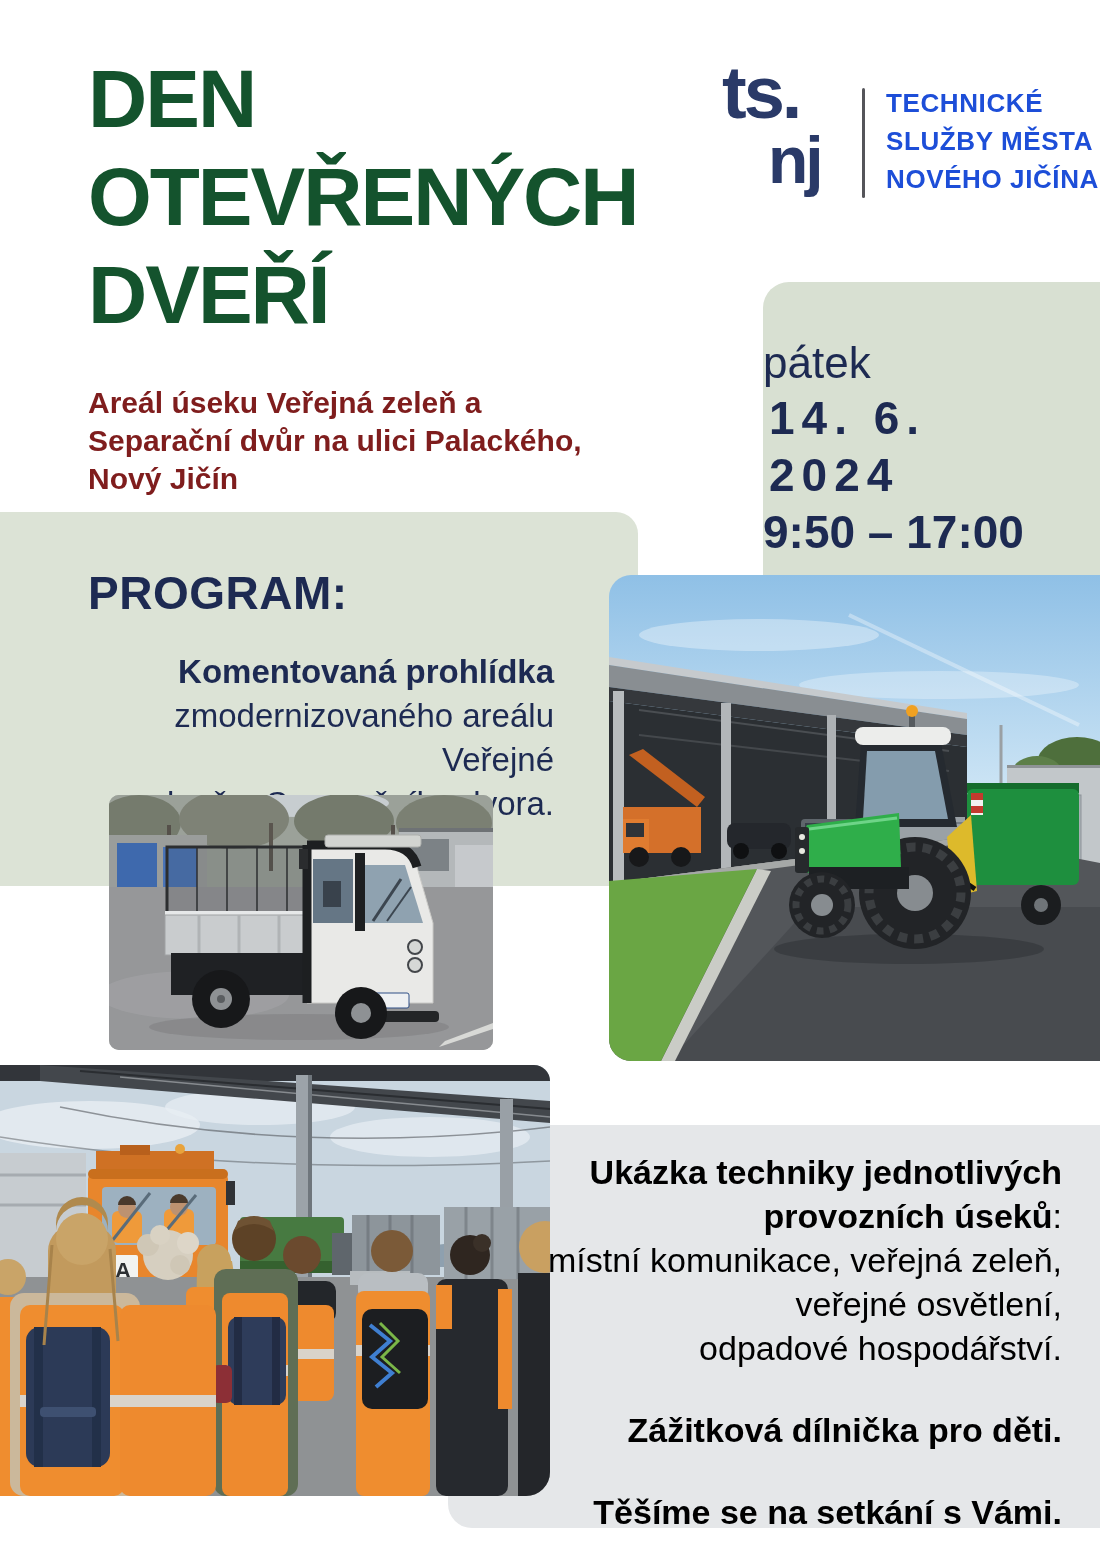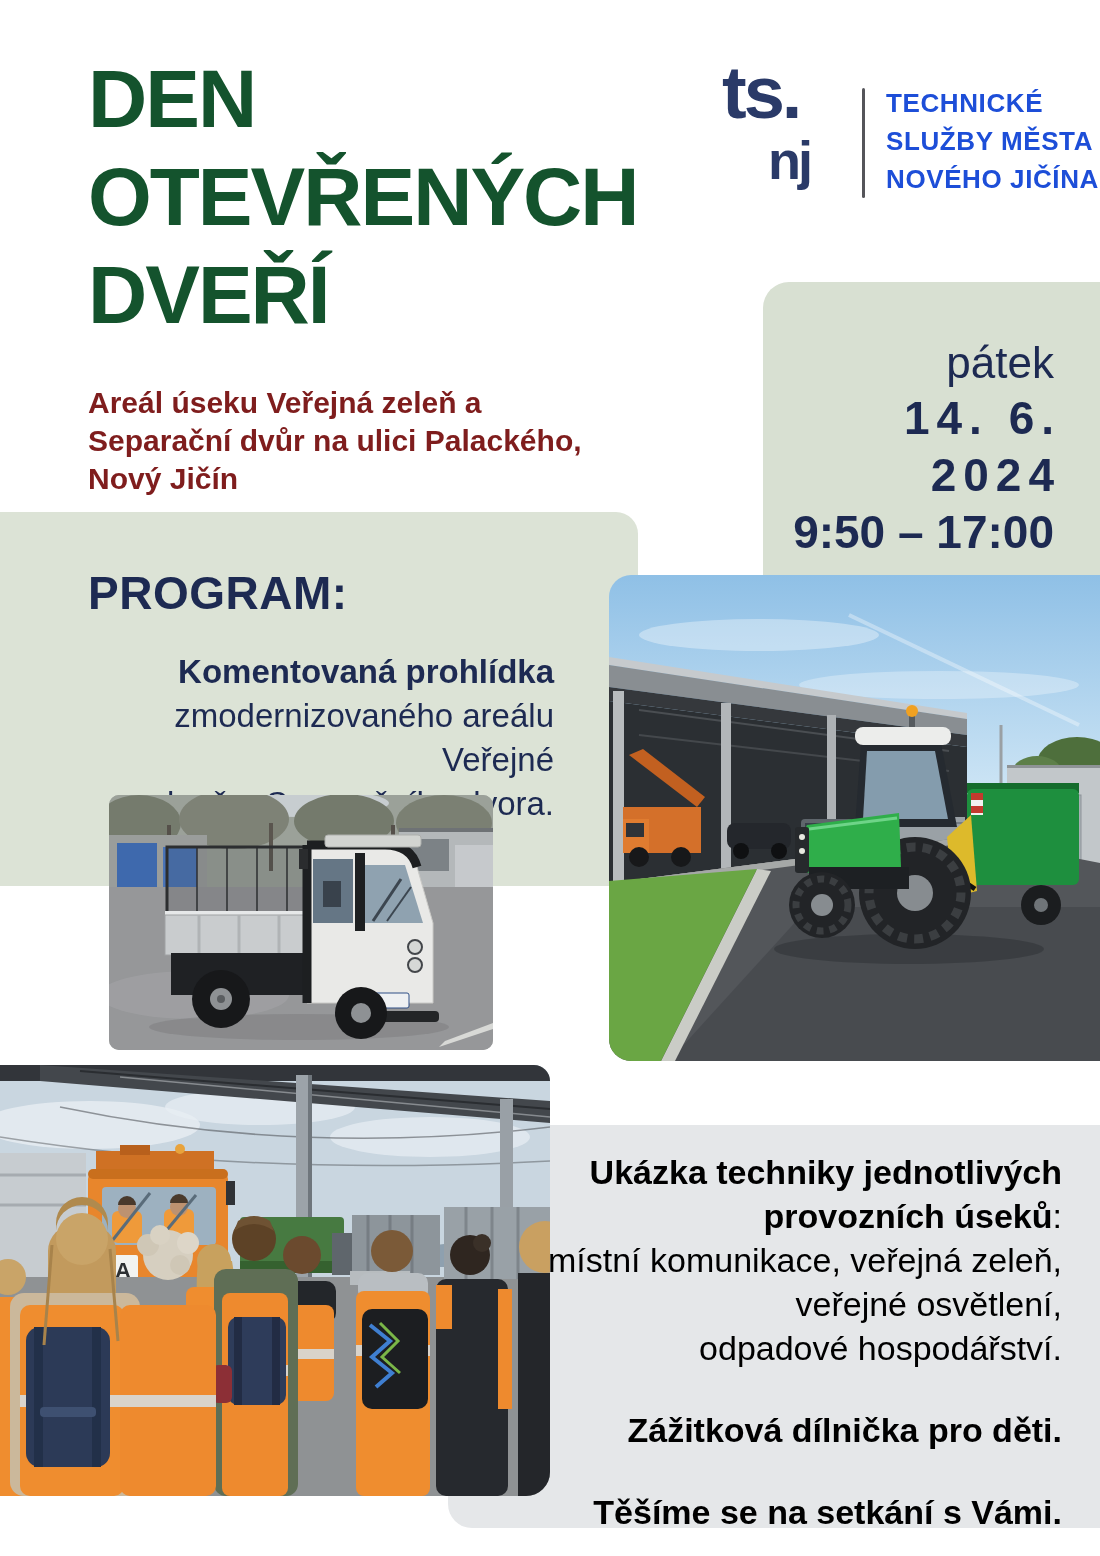--- a/index.html
+++ b/index.html
@@ -2,30 +2,30 @@
 <html><head>
 <meta charset="utf-8">
 <style>
   html,body{margin:0;padding:0;background:#ffffff;}
   #poster{position:relative;width:1100px;height:1556px;background:#ffffff;overflow:hidden;
           font-family:"Liberation Sans",sans-serif;color:#1d2a52;}
   .abs{position:absolute;}
   
   .panel-green-left{left:0;top:512px;width:638px;height:374px;background:#dce3d6;border-radius:0 22px 22px 0;}
   .panel-date{left:763px;top:282px;width:337px;height:293px;background:#d8e0d2;border-radius:26px 0 0 0;
-              text-align:right;padding:54px 46px 0 0;box-sizing:border-box;}
+              padding:54px 46px 0 0;box-sizing:border-box;}
   .panel-gray{left:448px;top:1125px;width:652px;height:403px;background:#e5e7e9;border-radius:24px 0 0 24px;}
   
   .title{left:88px;top:50px;font-weight:700;font-size:82px;line-height:98px;letter-spacing:-2px;color:#14532d;}
   
   .venue{left:88px;top:384px;font-weight:700;font-size:30px;line-height:38px;color:#7f1d1d;}
   
   .logo-mark{left:722px;top:62px;font-weight:700;color:#2a3a68;letter-spacing:-3px;}
   .logo-mark .l1{font-size:74px;line-height:62px;}
-  .logo-mark .l2{font-size:54px;line-height:72px;margin-left:46px;}
+  .logo-mark .l2{font-size:66px;line-height:72px;margin-left:46px;}
   .logo-divider{left:862px;top:88px;width:3px;height:110px;background:#55555a;border-radius:2px;}
   .logo-org{left:886px;top:84px;font-weight:700;font-size:26px;line-height:38px;letter-spacing:0.6px;color:#1d4ed8;}
   
   .day{font-weight:400;font-size:44px;line-height:54px;}
   .date{font-weight:700;font-size:46px;line-height:57px;letter-spacing:7px;margin-right:-7px;padding-left:6px;}
   .time{font-weight:700;font-size:46px;line-height:57px;}
   
   .program-heading{left:88px;top:566px;font-weight:700;font-size:46px;letter-spacing:0.5px;}
   .program-item{left:68px;top:650px;width:486px;text-align:right;font-size:33px;line-height:44px;}
   .program-item .b{font-weight:700;}

